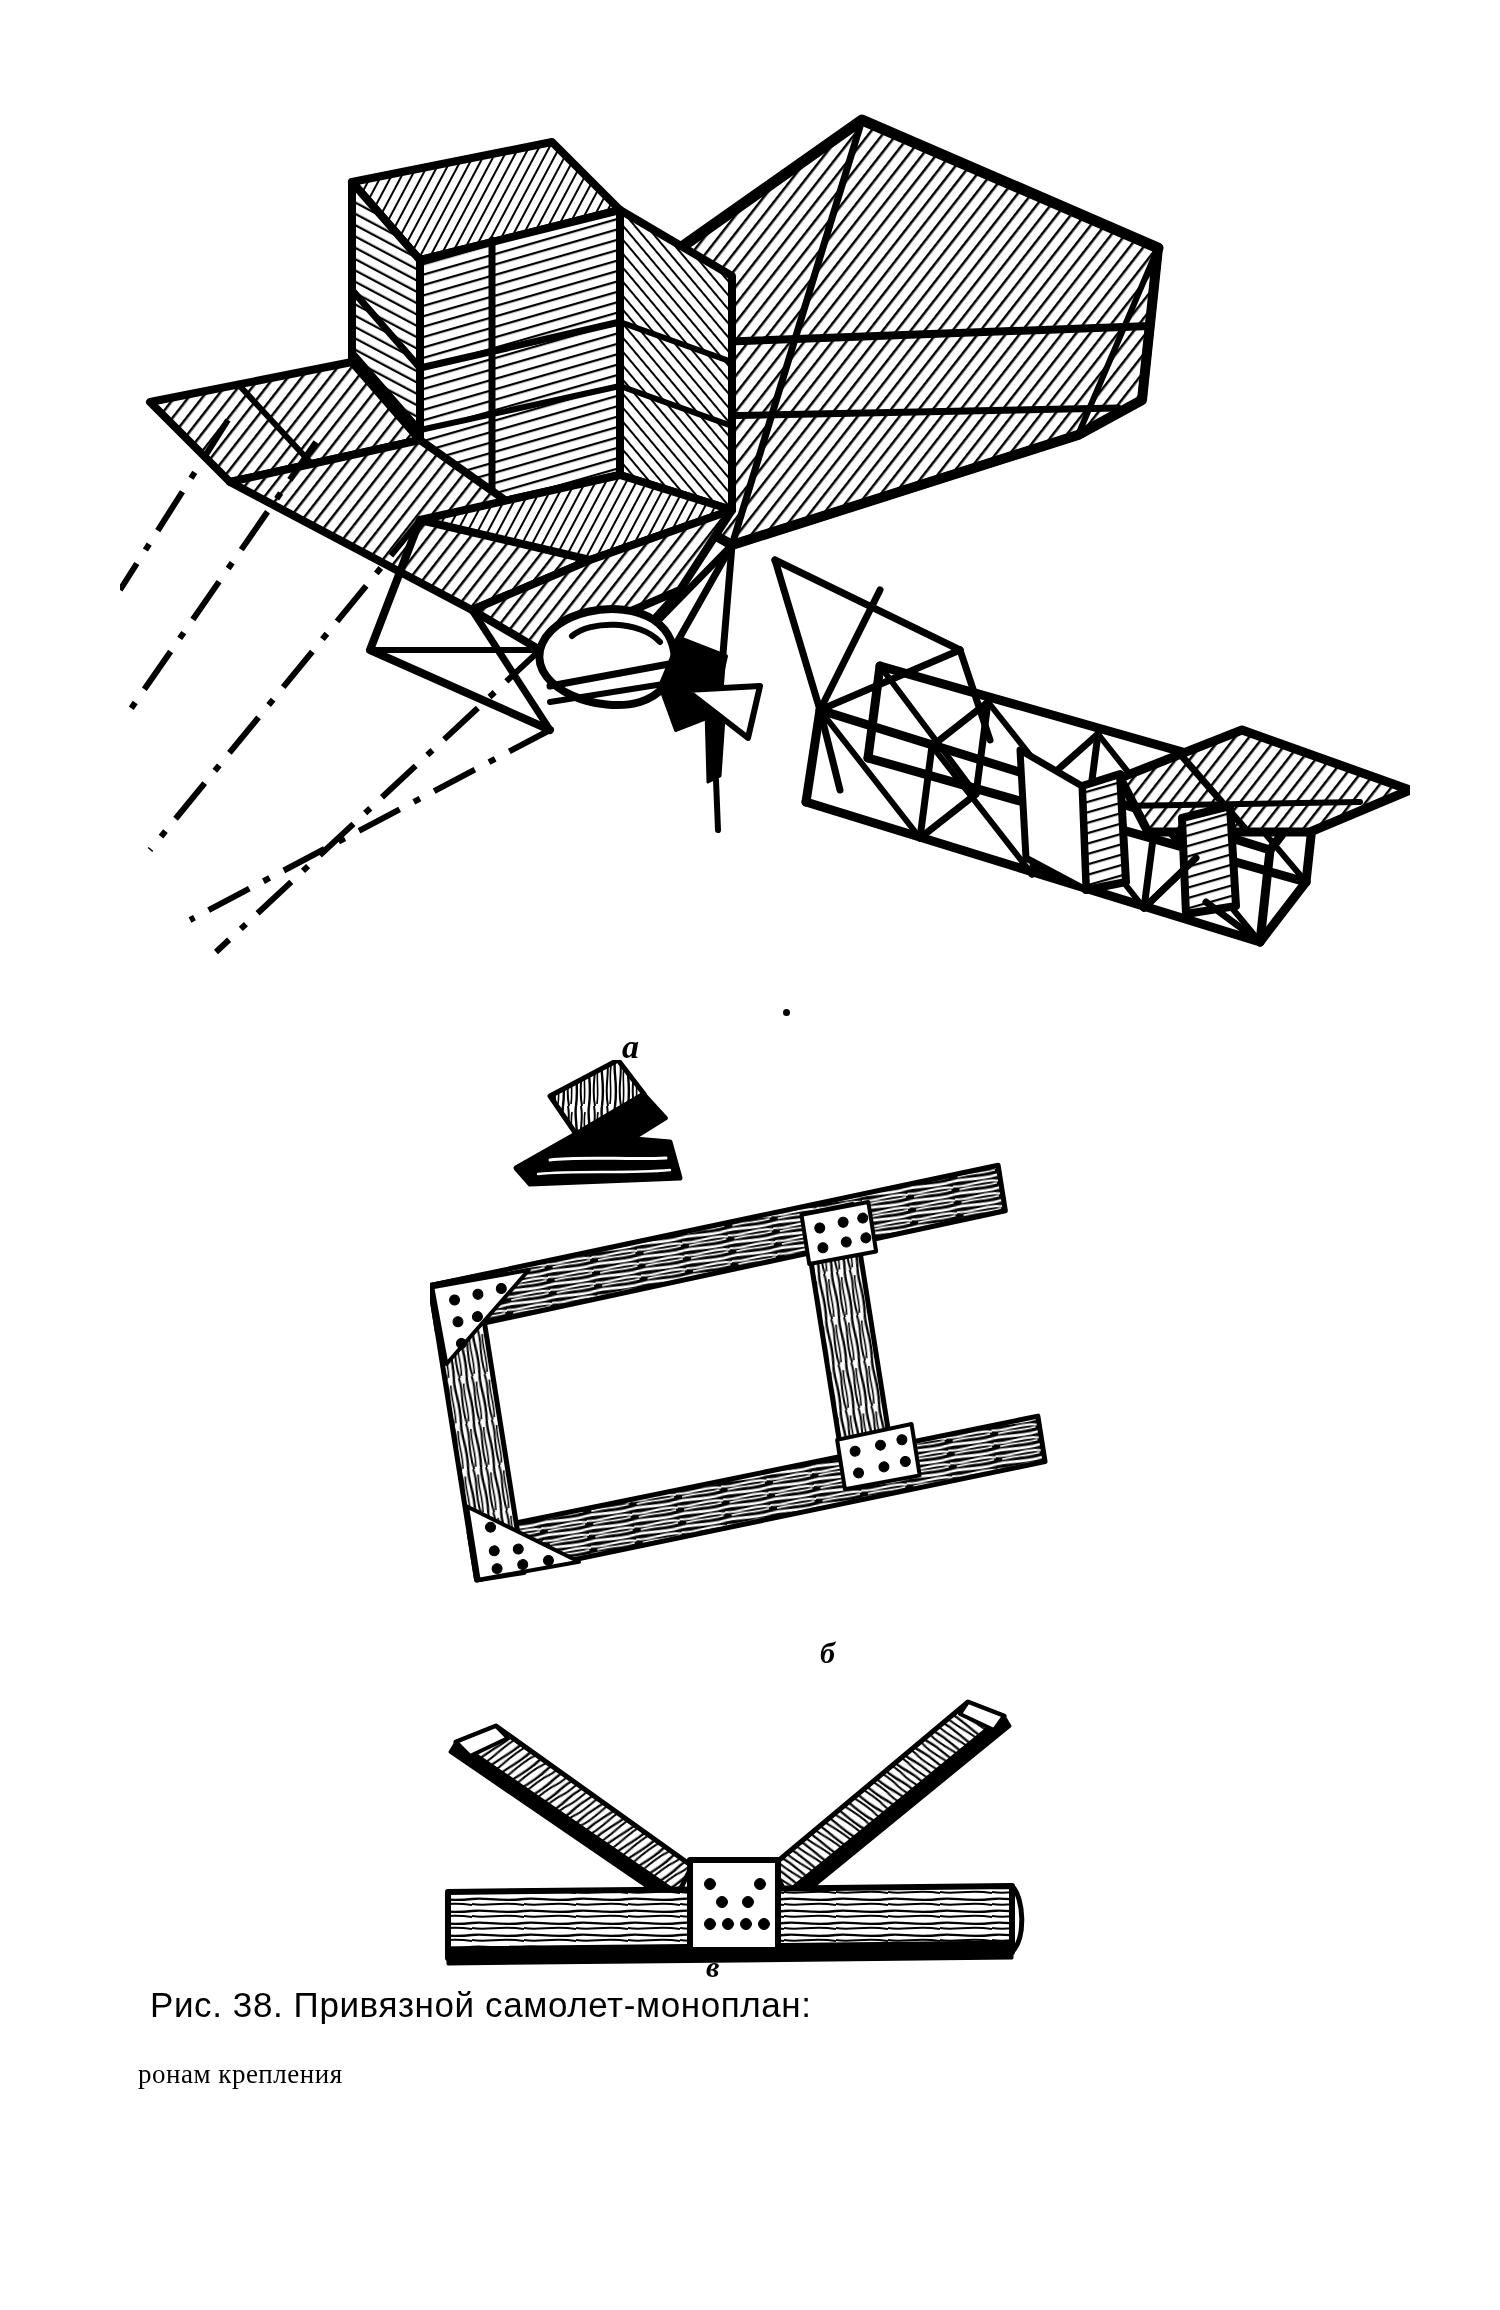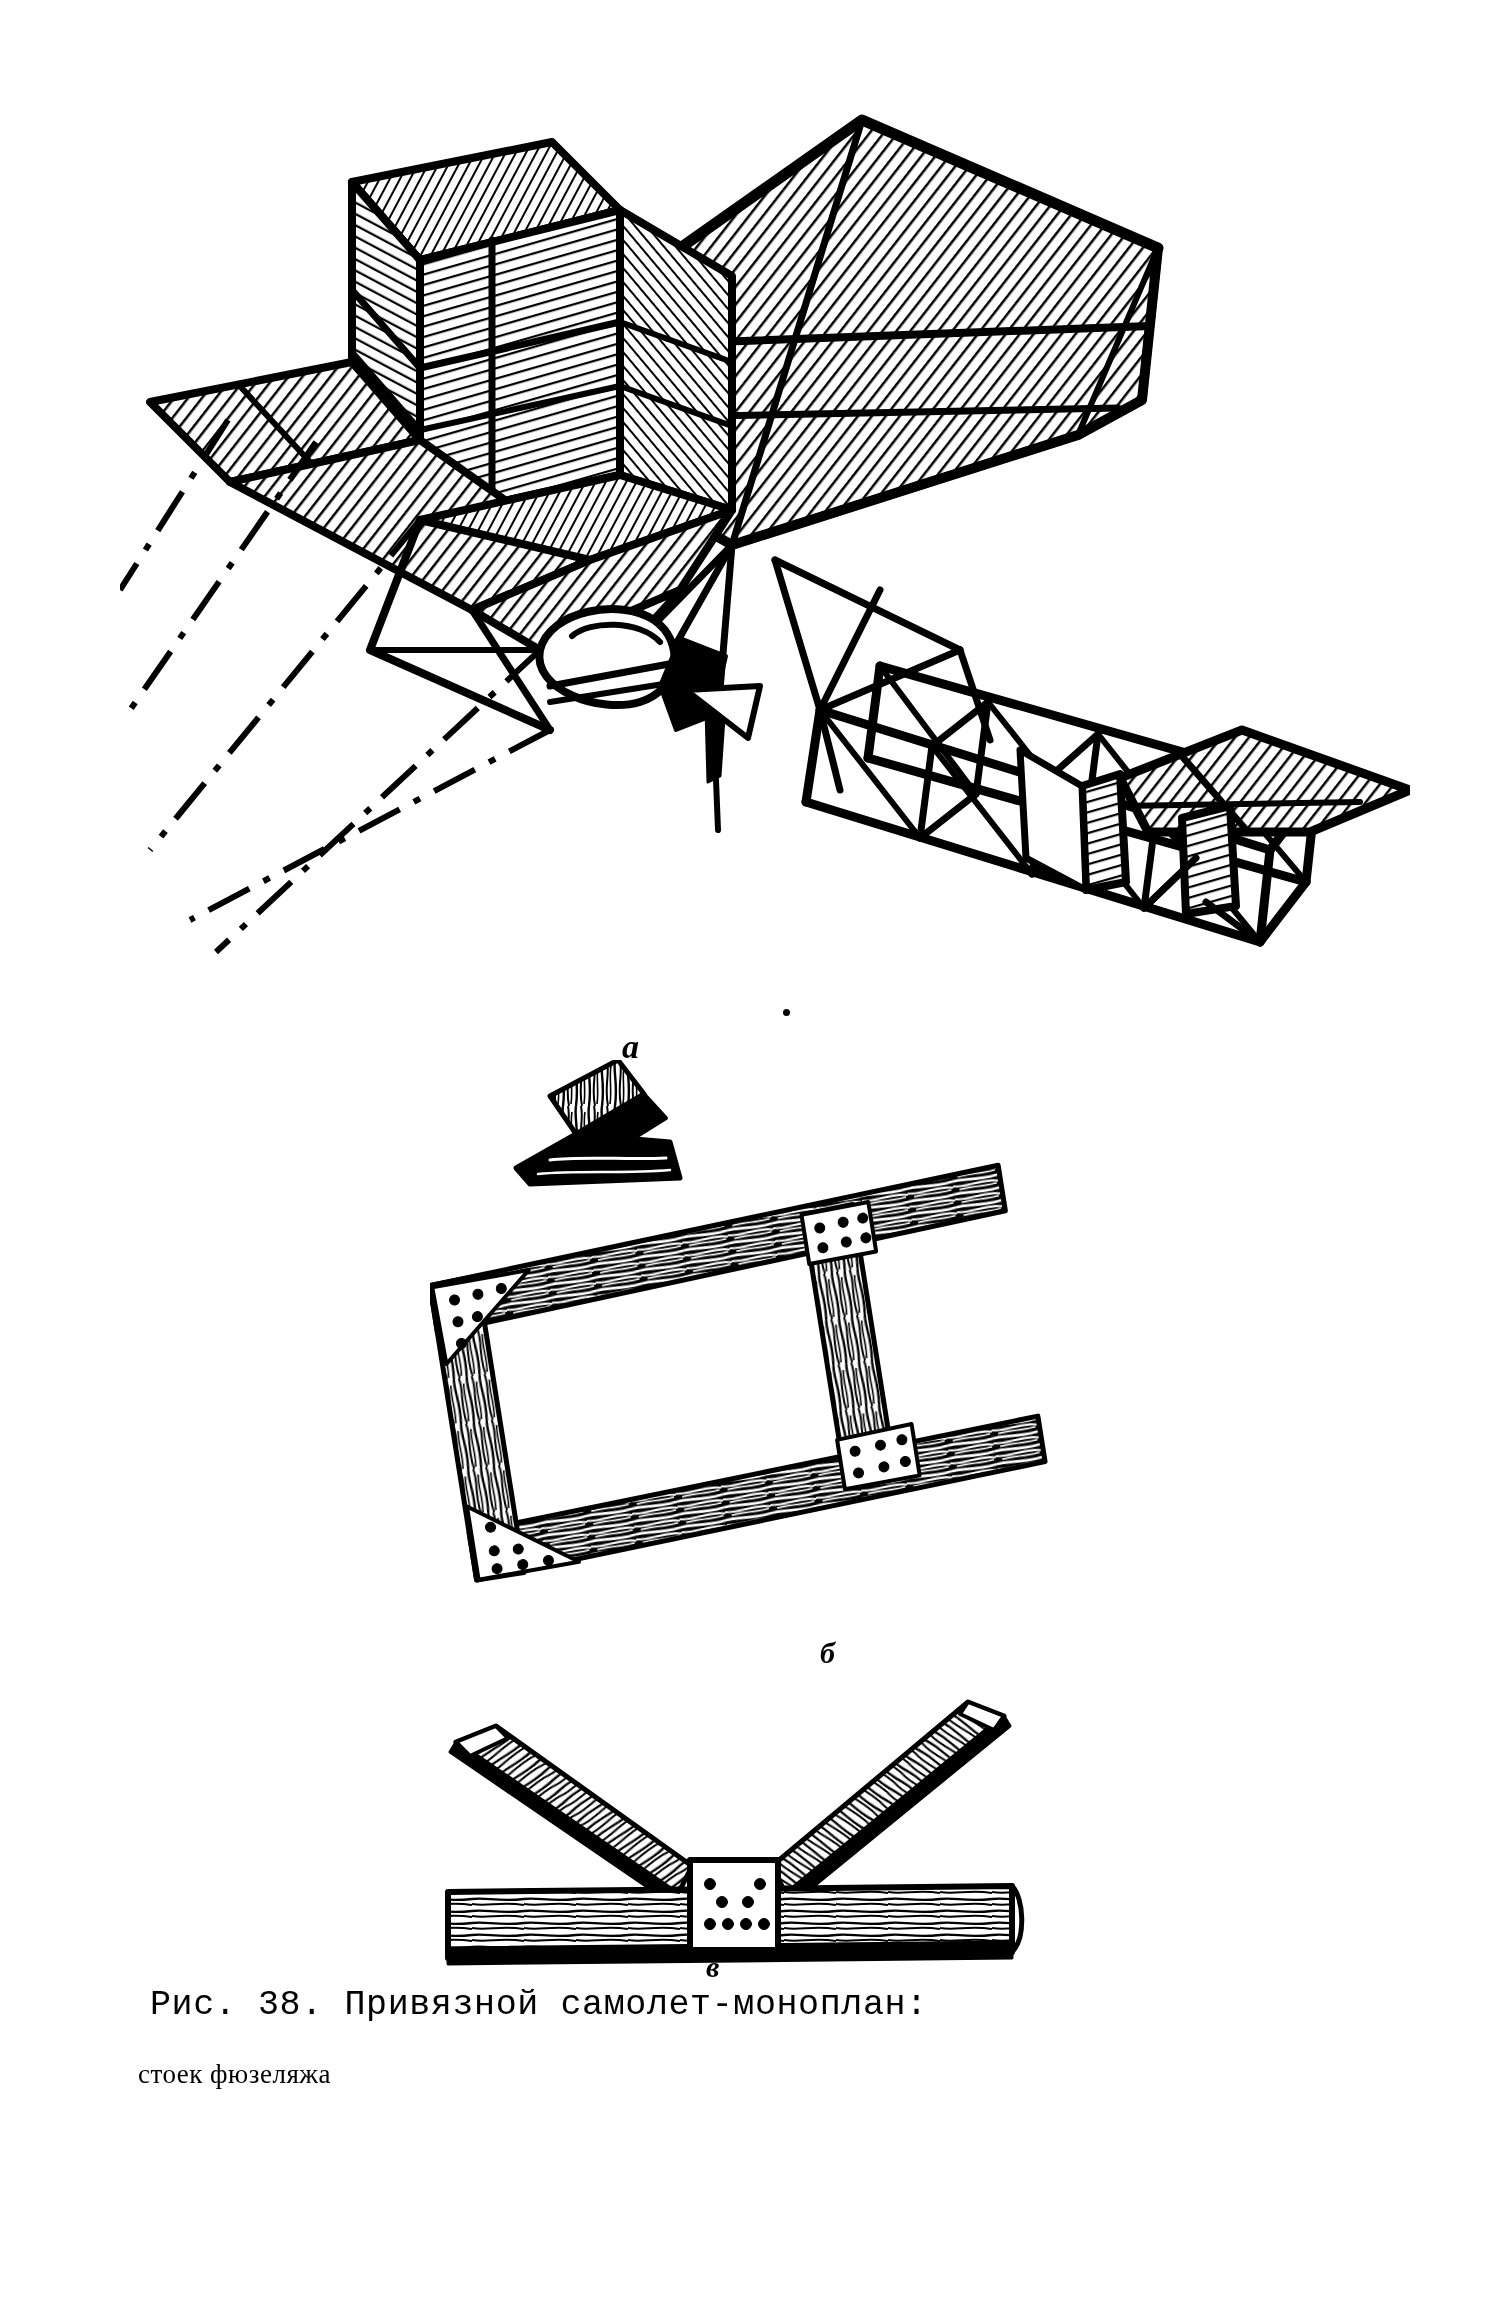--- a/index.html
+++ b/index.html
@@ -54,21 +54,21 @@
   }
 
   
   #caption {
     position: absolute;
     left: 150px;
     top: 1985px;
     width: 1240px;
   }
   #caption-title {
-    font-family: Liberation Mono, monospace;
+    font-family: Liberation Sans, sans-serif;
     font-size: 35px;
     letter-spacing: 0.6px;
     white-space: nowrap;
   }
   #caption-legend {
     margin-top: 30px;
     font-family: "Liberation Serif", "DejaVu Serif", serif;
     font-size: 27px;
     line-height: 1.42;
     letter-spacing: 0.5px;
@@ -397,17 +397,17 @@
         </g>
       </g>
     </svg>
   </div>
 
   <span class="panel-letter" id="label-c">в</span>
 
   <div id="caption">
     <div id="caption-title">Рис. 38. Привязной самолет-моноплан:</div>
     <div id="caption-legend">
-      <span class="ln2">стоек фюзеляжа</span>
+      <span class="ln2">ронам крепления</span>
     </div>
   </div>
 
 </div>
 
 </body></html>

